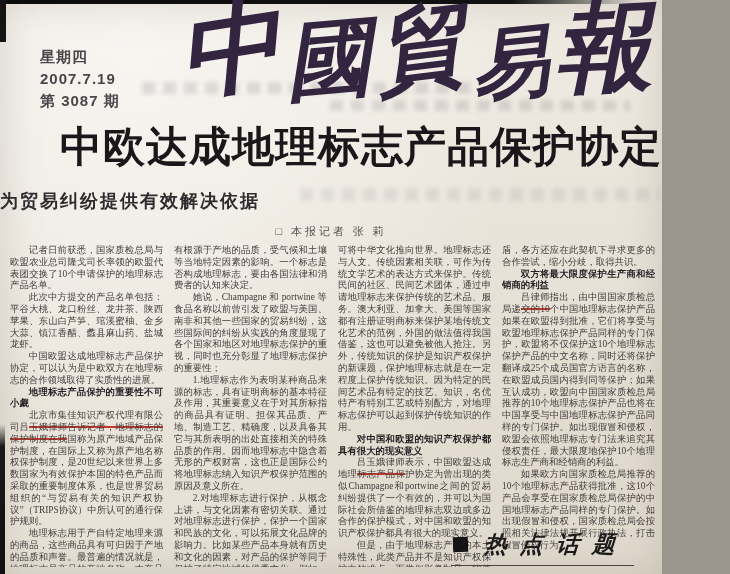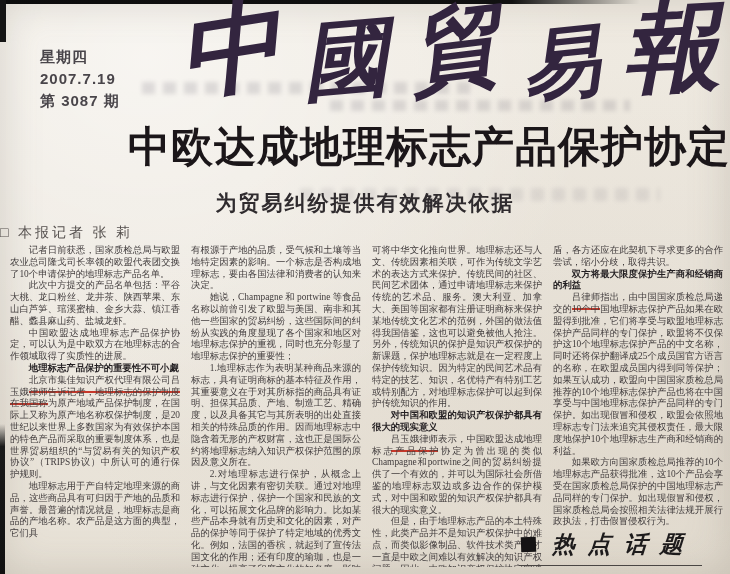--- a/index.html
+++ b/index.html
@@ -2,21 +2,21 @@
 <html><head>
 <meta charset="utf-8">
 <style>
   html,body{margin:0;padding:0;}
   body{
     width:730px;height:574px;overflow:hidden;
     font-family:"Liberation Serif",serif;
     background:#9a968e;
   }
   #page{
-    position:relative;width:730px;height:574px;overflow:hidden;
+    position:relative;width:662px;height:574px;overflow:hidden;
     background:
       radial-gradient(ellipse at 20% 10%, rgba(255,255,255,.55), rgba(255,255,255,0) 55%),
       radial-gradient(ellipse at 85% 80%, rgba(210,200,185,.35), rgba(210,200,185,0) 60%),
       linear-gradient(180deg,#efeae1 0%,#ece7de 45%,#e7e1d6 100%);
     box-shadow:inset 0 0 40px rgba(120,110,95,.25);
   }
   
   .edge-top{position:absolute;left:0;top:0;width:640px;height:4px;
     background:linear-gradient(90deg,#0c0c0c 0%,#111 80%,rgba(17,17,17,0) 100%);}
   .edge-left-top{position:absolute;left:0;top:0;width:6px;height:42px;background:#141414;}
@@ -37,24 +37,24 @@
   #masthead span{display:block;line-height:1;}
   .mc0{font-size:102px;transform:rotate(-9deg);margin-top:6px;}
   .mc1{font-size:86px;transform:rotate(-5deg);margin-top:26px;}
   .mc2{font-size:90px;transform:rotate(-7deg);margin-top:12px;}
   .mc3{font-size:78px;transform:rotate(-6deg);margin-top:34px;}
   .mc4{font-size:98px;transform:rotate(-3deg);margin-top:8px;}
   
   #headline{position:absolute;left:0;right:0;top:119px;text-align:right;
     font-size:42px;font-weight:900;color:#1b1619;letter-spacing:1px;
     font-family:"Liberation Serif",serif;}
-  #subtitle{position:absolute;left:0;right:0;top:189px;text-align:center;
-    font-size:21px;font-weight:600;color:#2f2b2e;letter-spacing:2px;}
-  #byline{position:absolute;left:0;right:0;top:224px;text-align:left;
-    font-size:14px;color:#56514f;letter-spacing:3px;}
+  #subtitle{position:absolute;left:0;right:0;top:189px;text-align:left;
+    font-size:18px;font-weight:600;color:#2f2b2e;letter-spacing:2px;}
+  #byline{position:absolute;left:0;right:0;top:224px;text-align:center;
+    font-size:11px;color:#56514f;letter-spacing:3px;}
   
   #columns{position:absolute;left:10px;right:7px;top:245px;height:322px;
     display:flex;gap:11px;}
   .col{flex:1 1 0;overflow:hidden;color:#413c3d;
     font-size:9.4px;line-height:11.8px;text-align:justify;}
   .col p{margin:0;text-indent:2em;}
   .col p.cont{text-indent:0;}
   .col p.subhead{font-weight:bold;color:#231f22;}
   .ru{border-bottom:2px solid #c6382a;padding-bottom:6px;}
   

